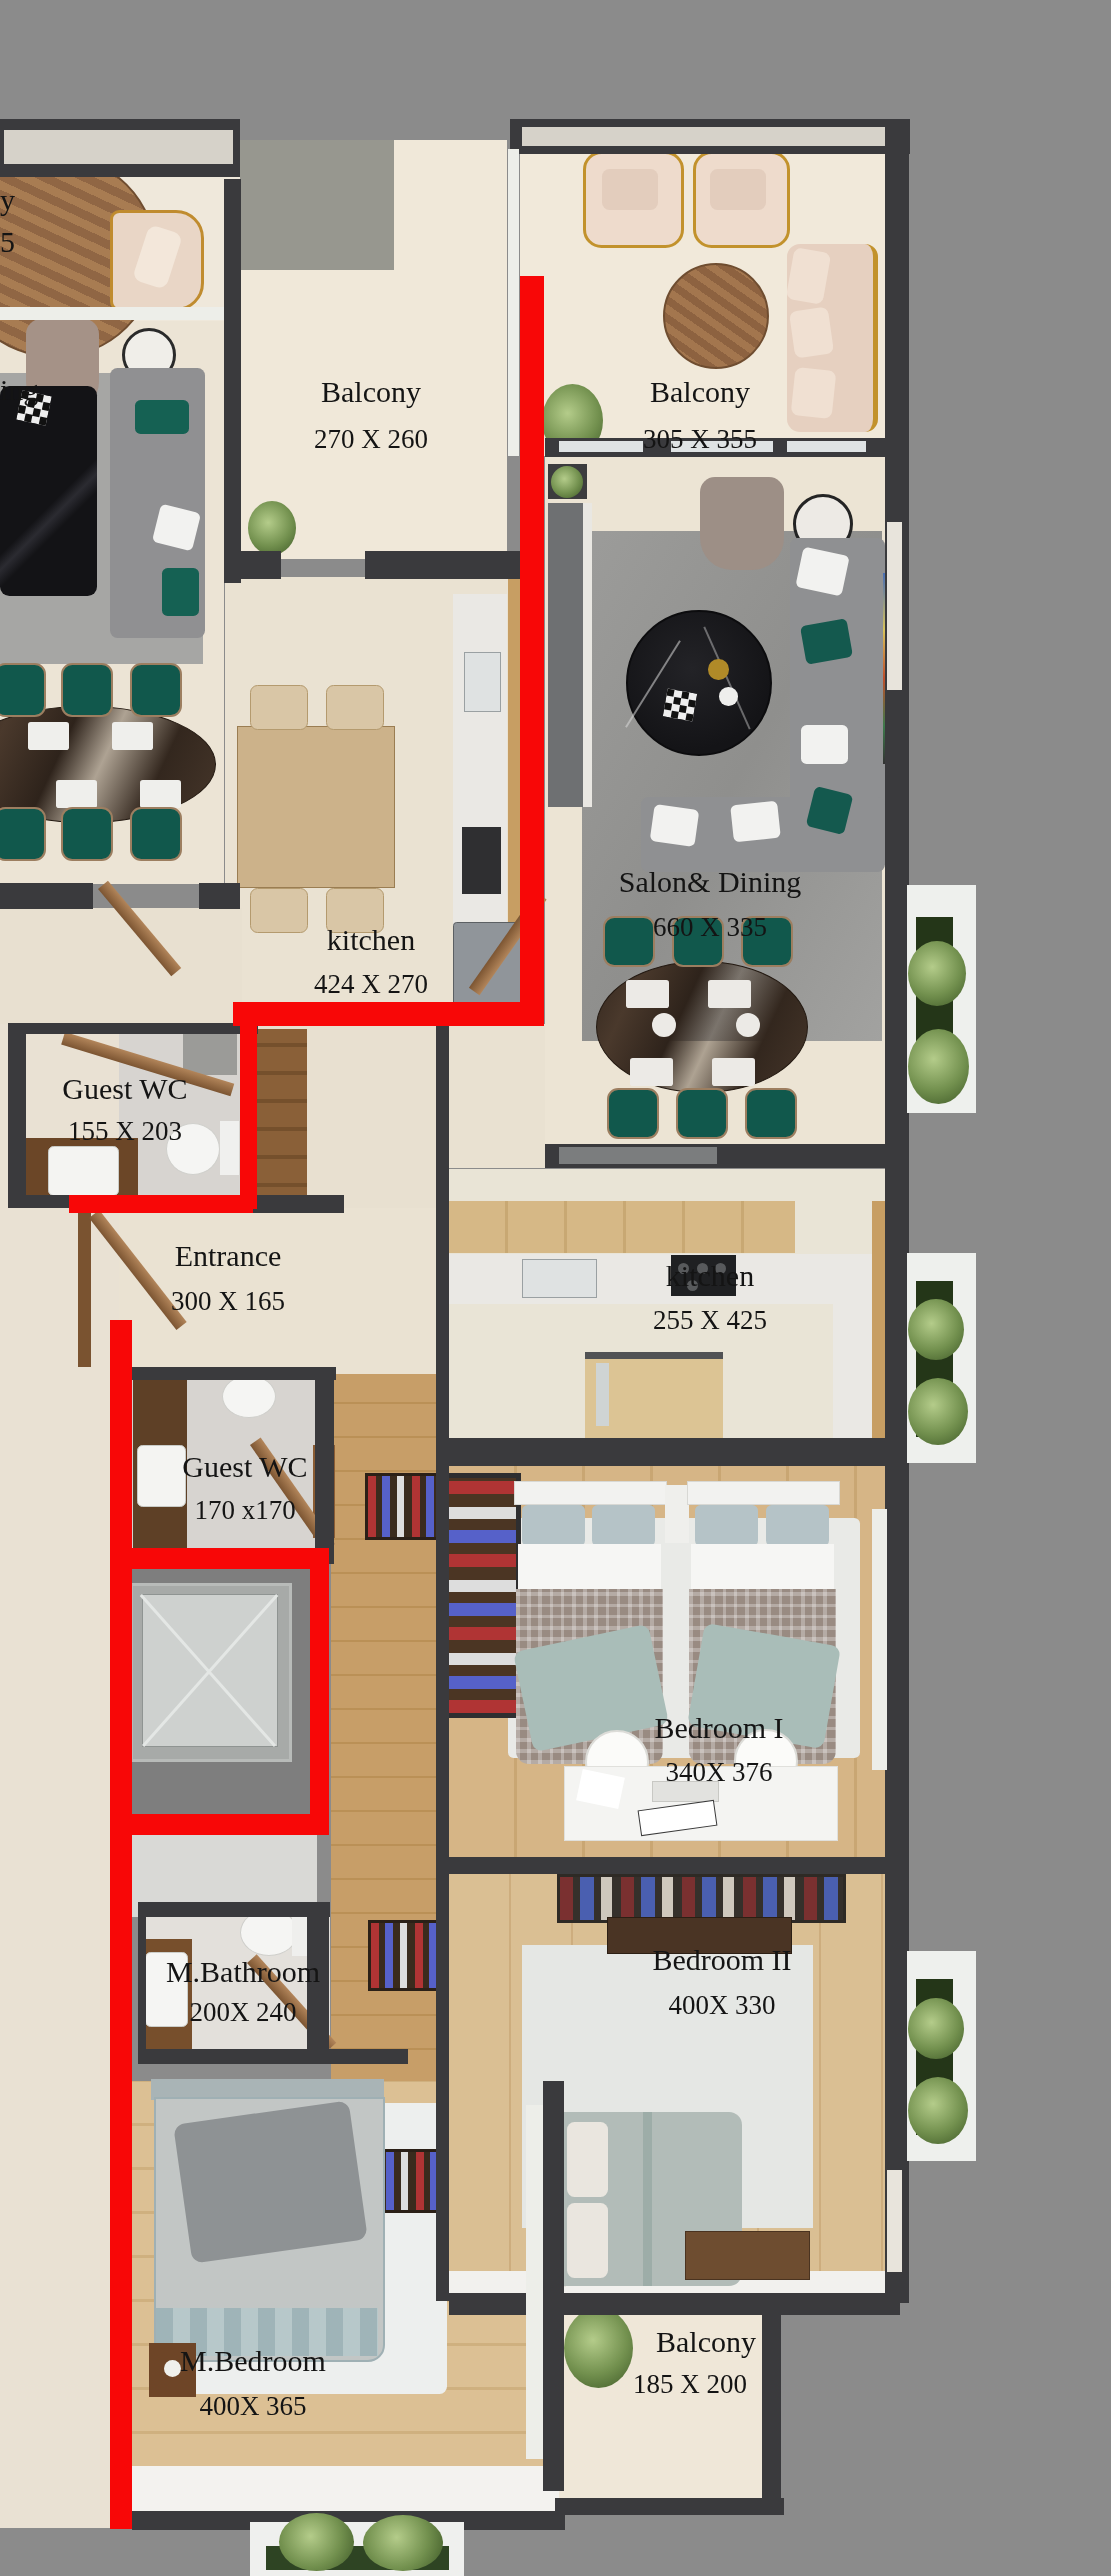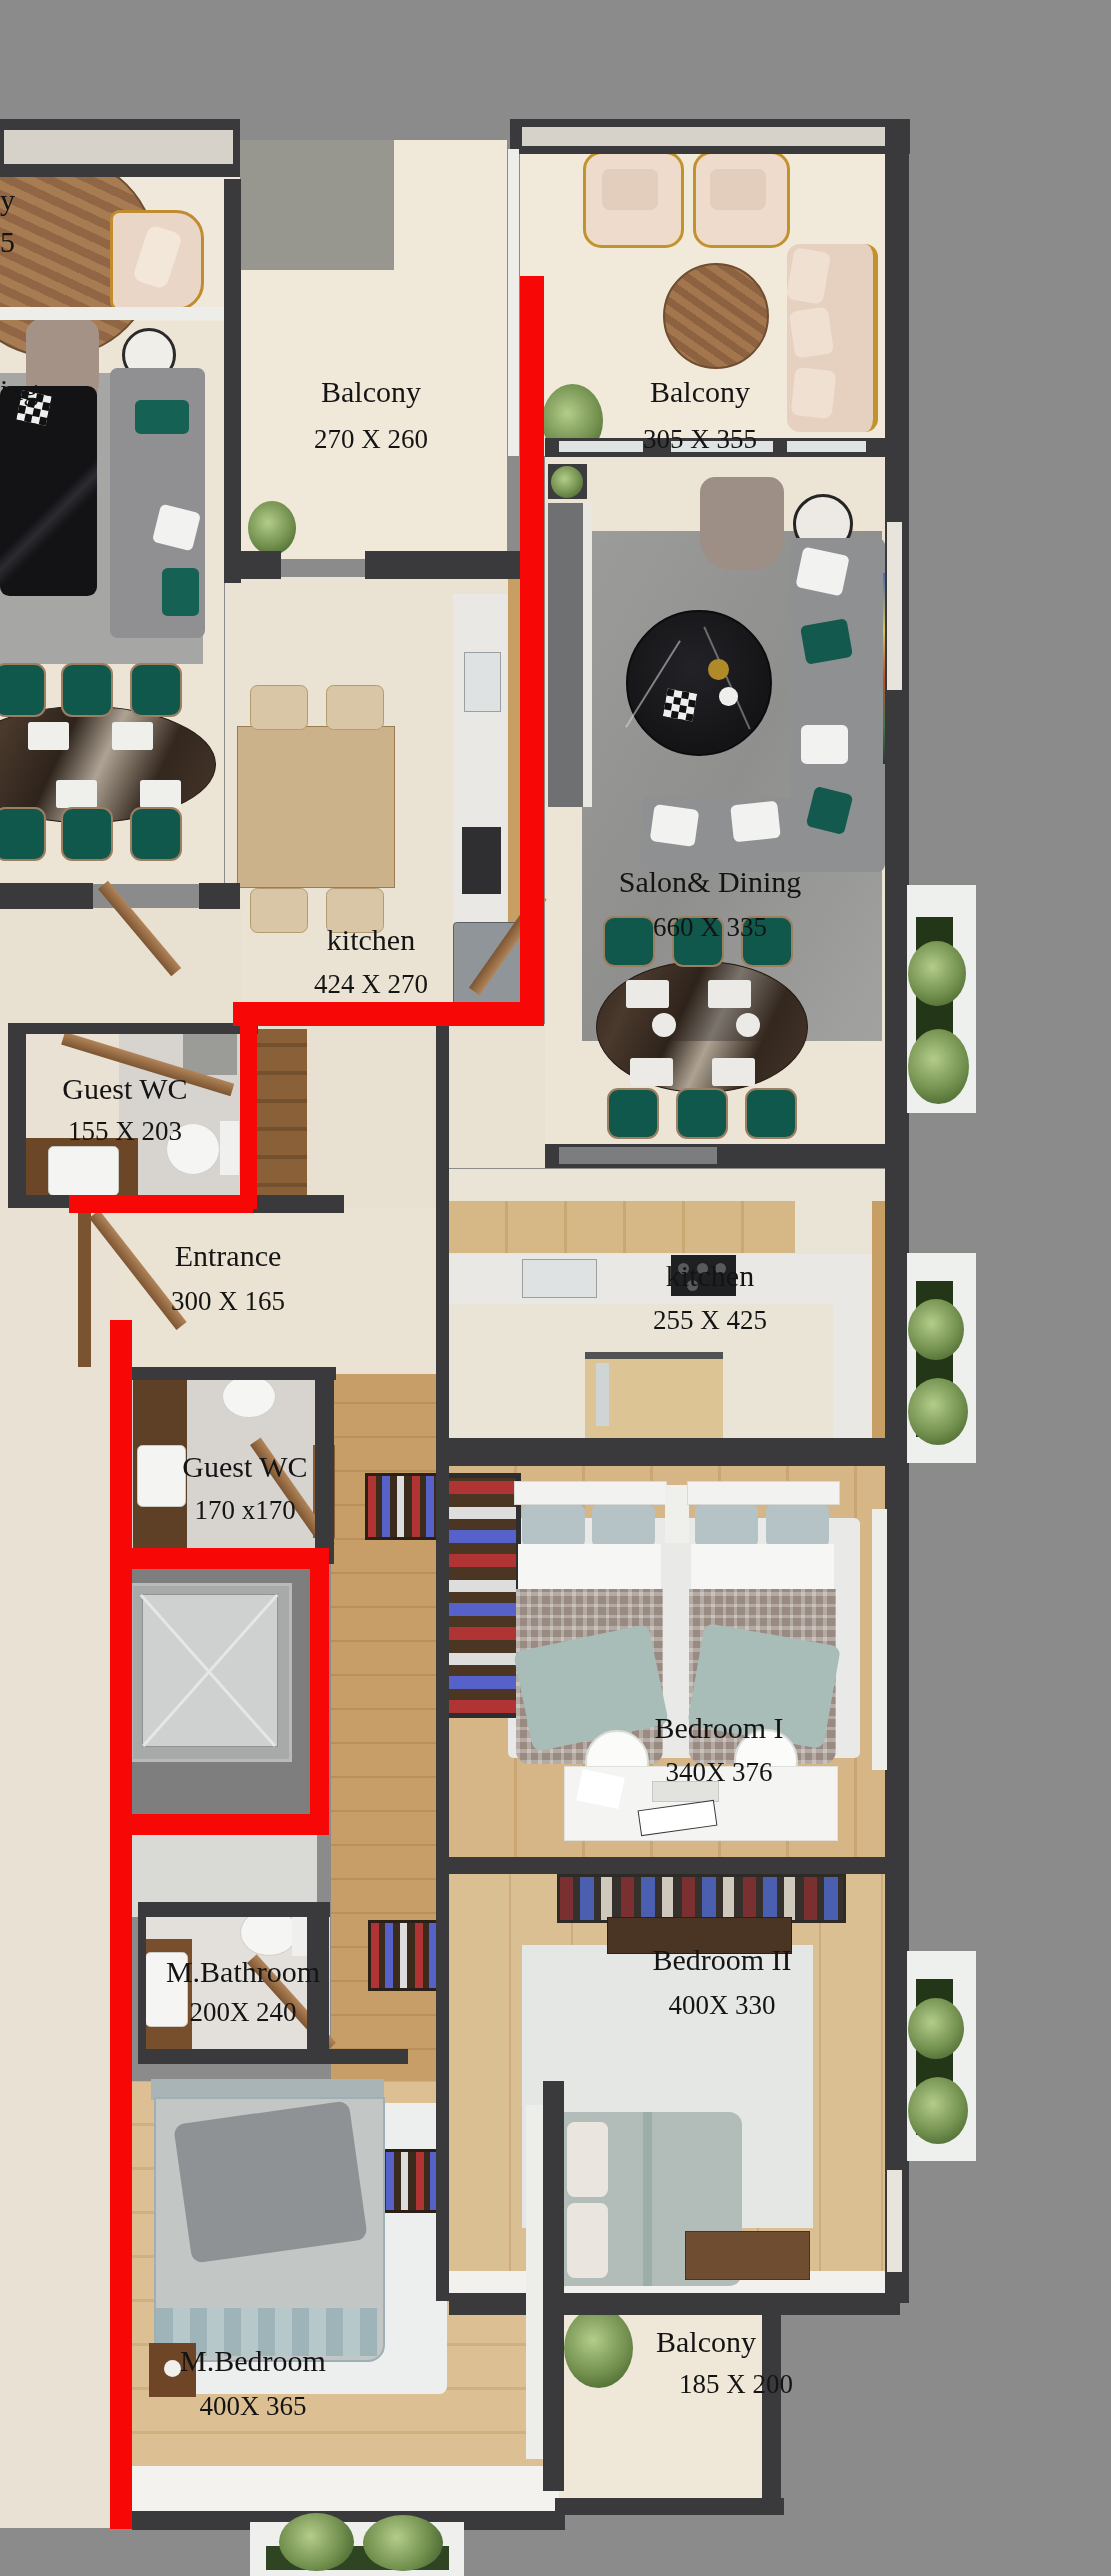--- a/index.html
+++ b/index.html
@@ -319,16 +319,16 @@
   <div class="a lbl dim" style="left:245px;top:1511px;">170 x170</div>
   <div class="a lbl" style="left:719px;top:1727px;">Bedroom I</div>
   <div class="a lbl dim" style="left:719px;top:1773px;">340X 376</div>
   <div class="a lbl" style="left:722px;top:1959px;">Bedroom II</div>
   <div class="a lbl dim" style="left:722px;top:2006px;">400X 330</div>
   <div class="a lbl" style="left:243px;top:1971px;">M.Bathroom</div>
   <div class="a lbl dim" style="left:243px;top:2013px;">200X 240</div>
   <div class="a lbl" style="left:253px;top:2360px;">M.Bedroom</div>
   <div class="a lbl dim" style="left:253px;top:2407px;">400X 365</div>
   <div class="a lbl" style="left:706px;top:2341px;">Balcony</div>
-  <div class="a lbl dim" style="left:736px;top:2385px;text-align:right;">185 X 200</div>
+  <div class="a lbl dim" style="left:690px;top:2385px;text-align:right;">185 X 200</div>
 
 </div>
 
 
 </body></html>

